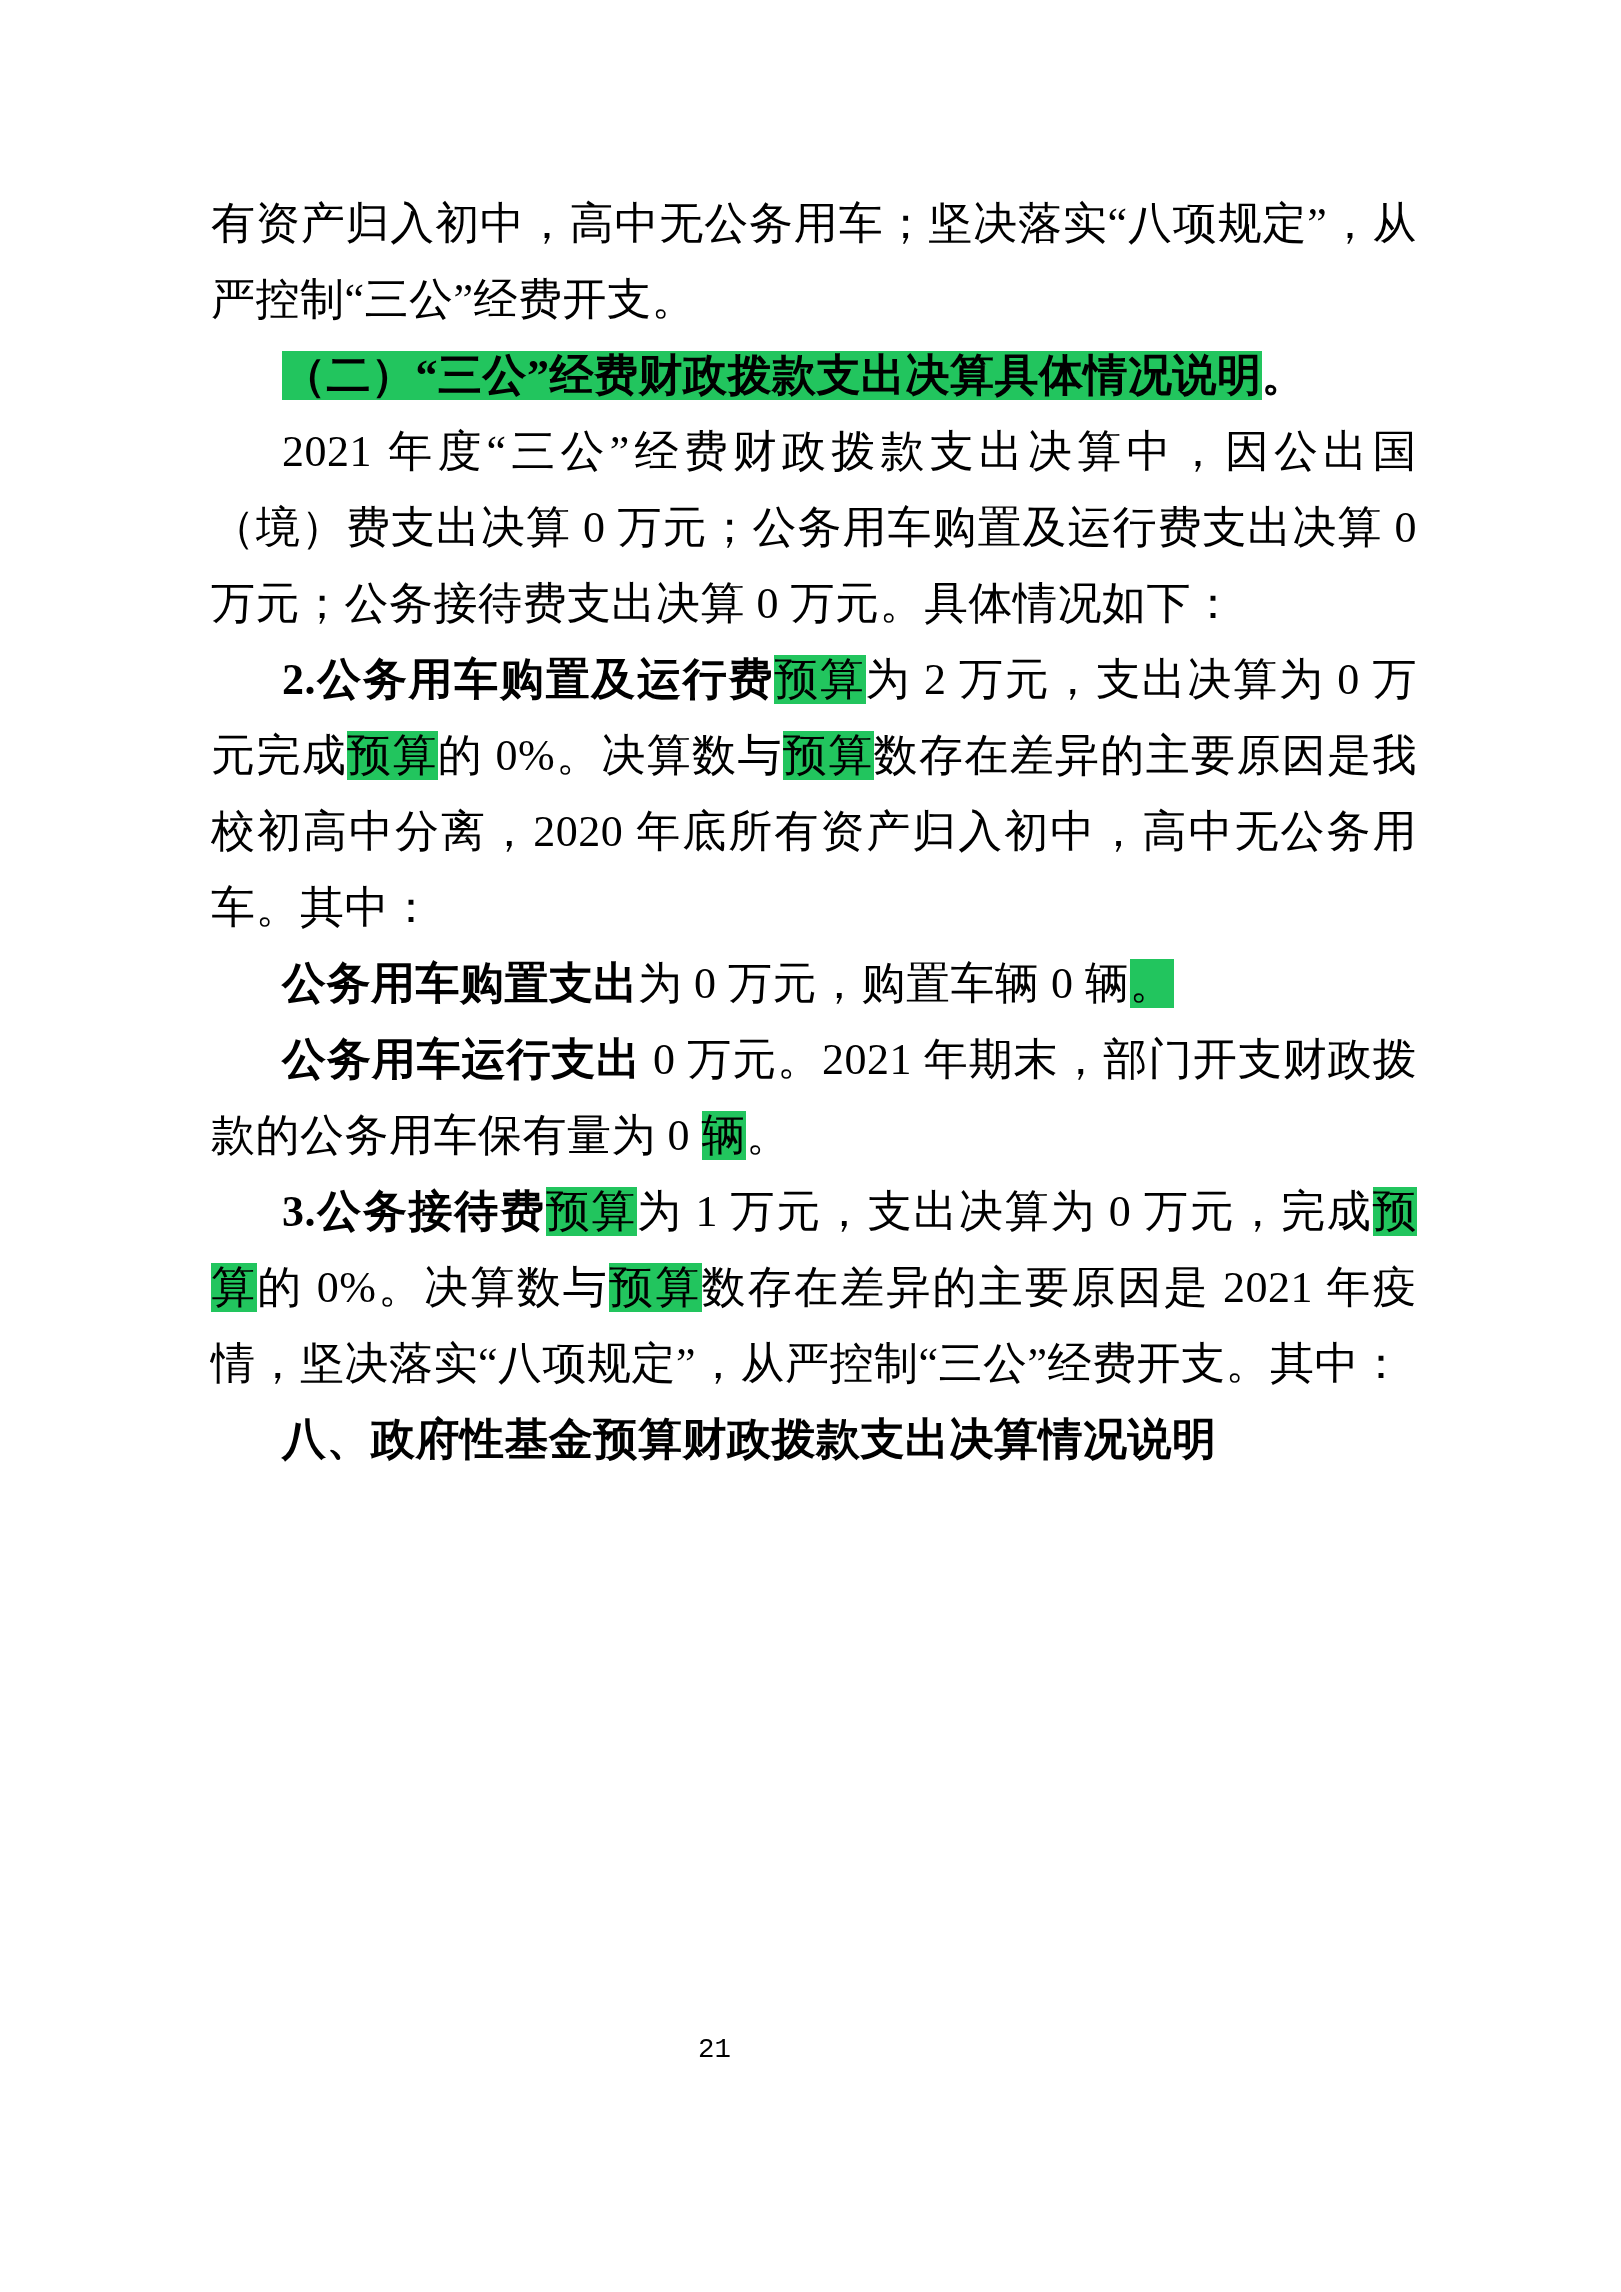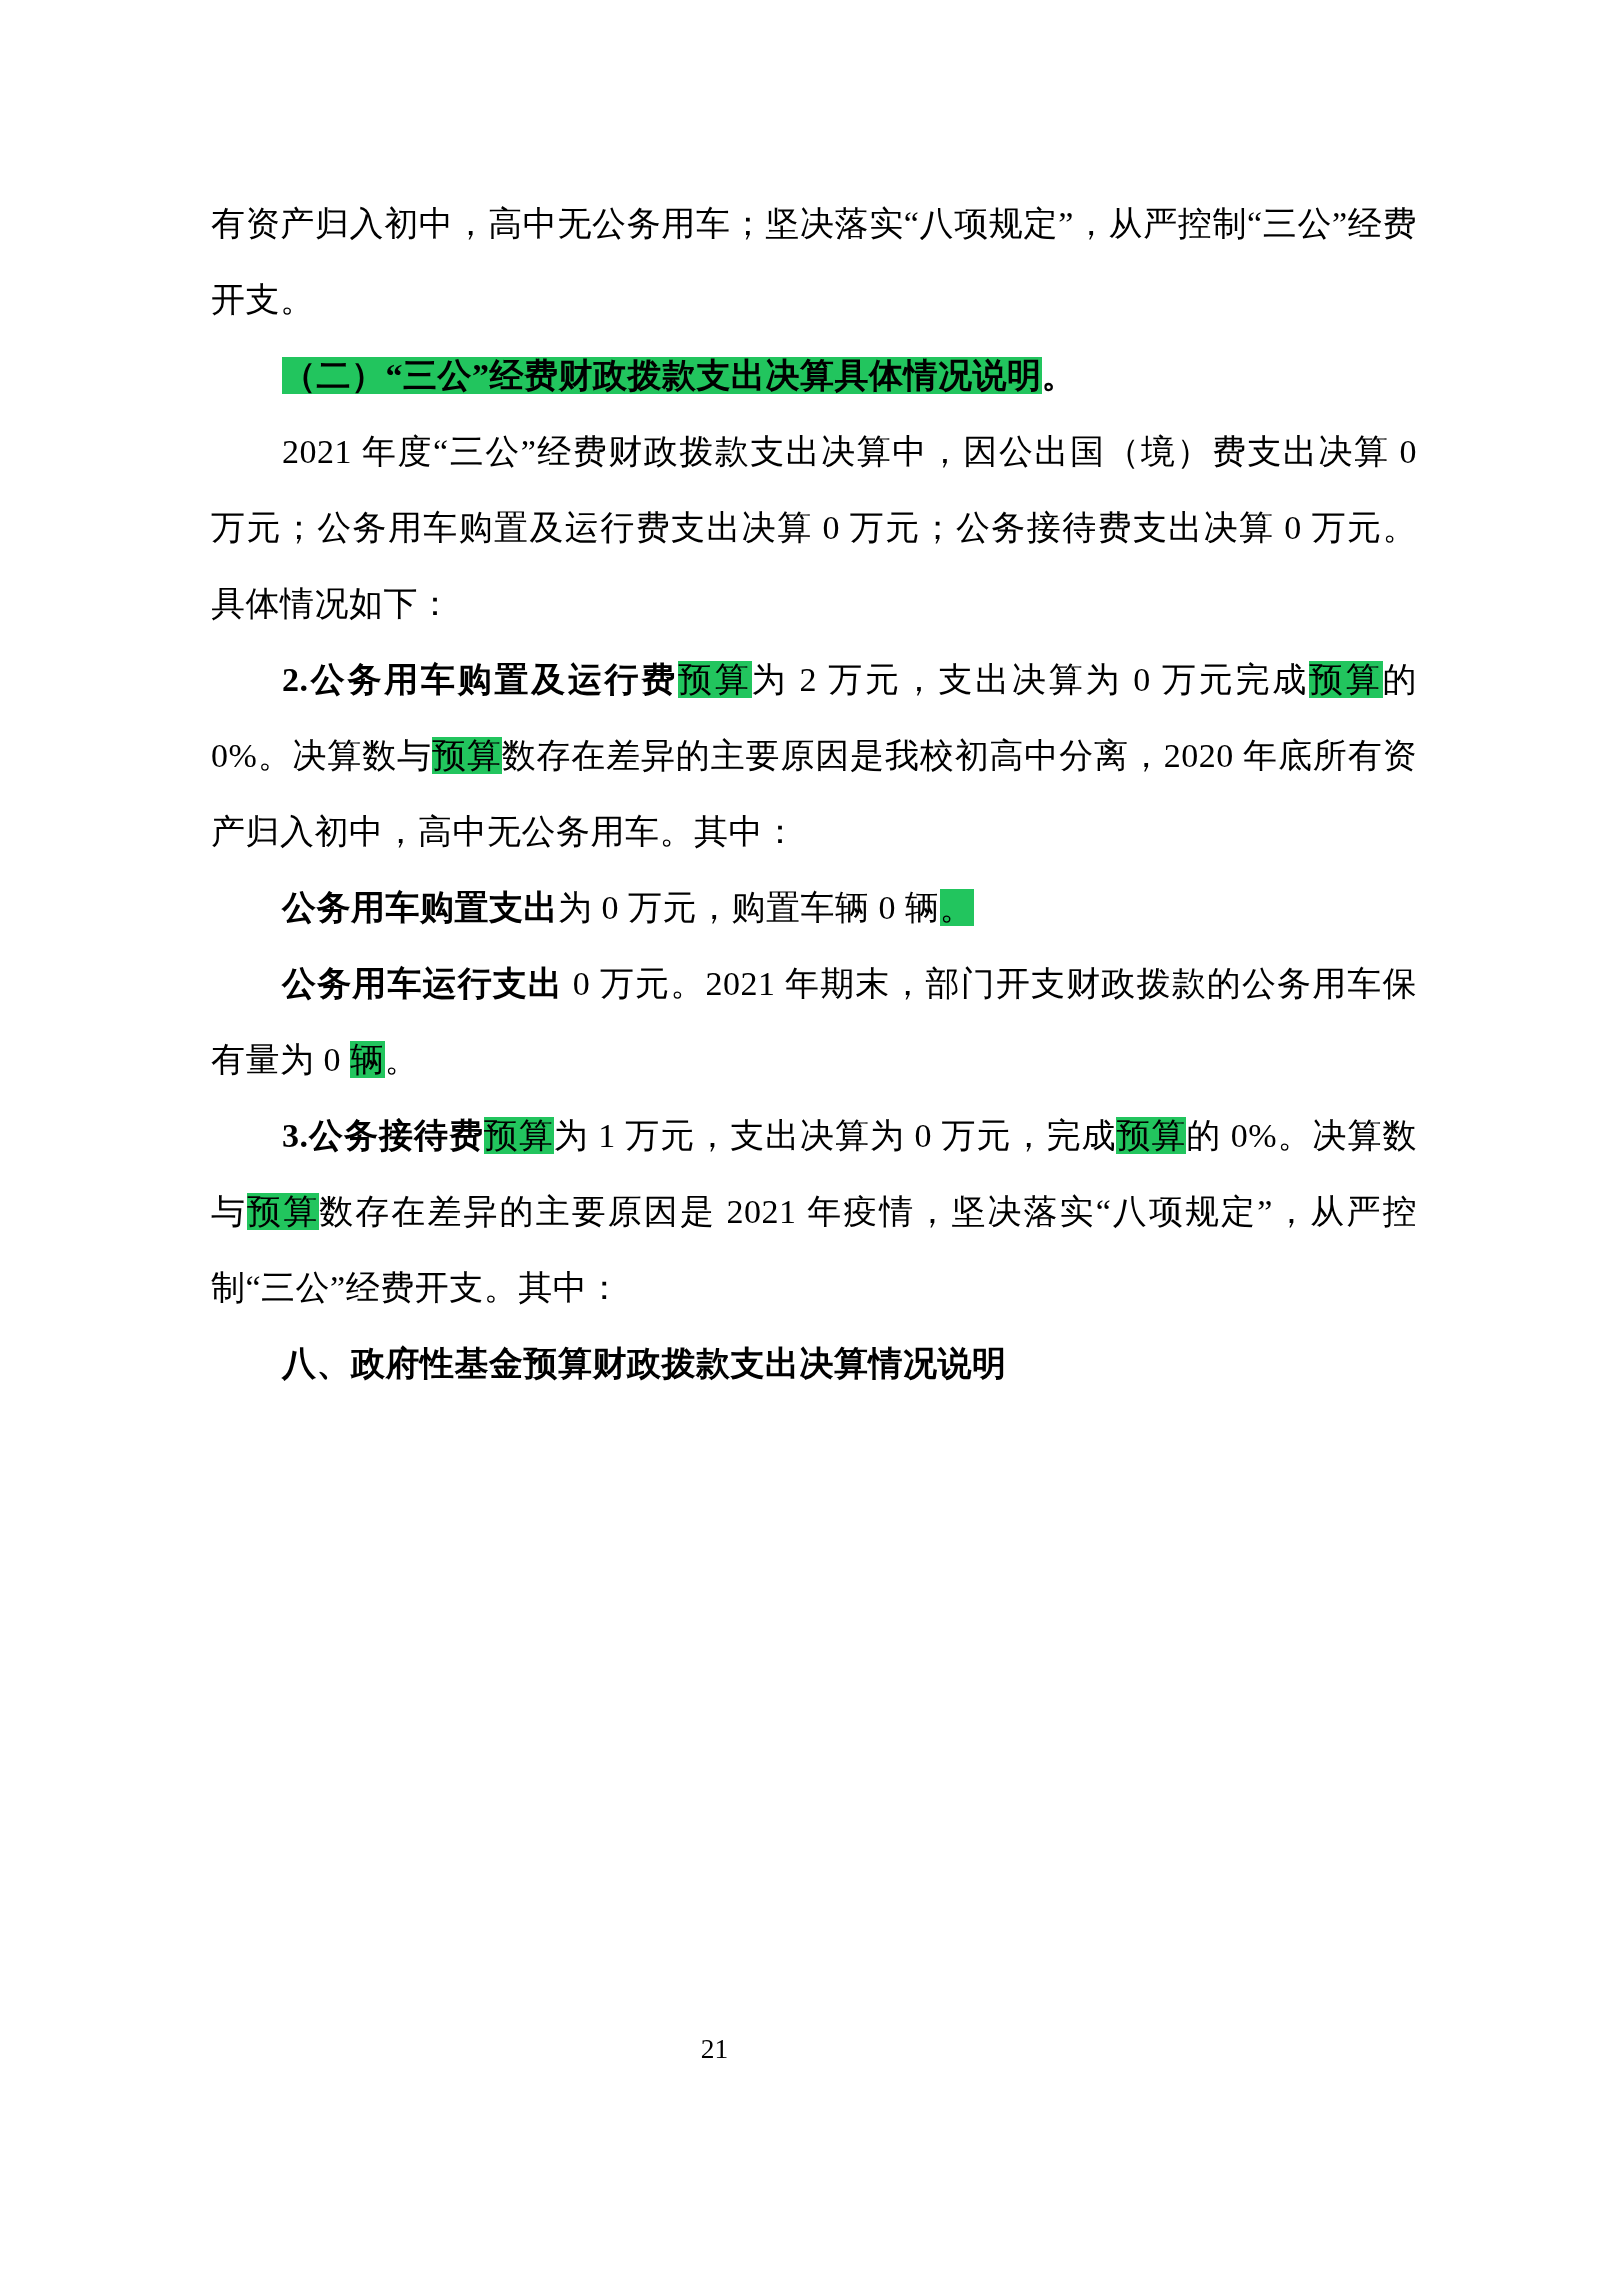--- a/index.html
+++ b/index.html
@@ -17,21 +17,21 @@
     box-sizing: border-box;
   }
   .content {
     position: absolute;
     left: 211px;
     top: 186px;
     width: 1206px;
   }
   p {
     margin: 0 0 0 0;
-    font-size: 34px;
+    font-size: 44px;
     line-height: 76px;
     text-align: justify;
     text-justify: inter-ideograph;
     letter-spacing: 0.5px;
   }
   .indent {
     text-indent: 71px;
   }
   .bold {
     font-weight: bold;
@@ -39,21 +39,21 @@
   .hl {
     background: #22c55e;
   }
   .pagenum {
     position: absolute;
     left: 0;
     top: 2034px;
     width: 1429px;
     text-align: center;
     font-size: 27.4px;
-    font-family: Liberation Serif, serif;
+    font-family: Liberation Mono, monospace;
   }
 </style>
 </head>
 <body>
 
 <div class="page">
   <div class="content" id="body">
       <p><span>有资产归入初中，高中无公务用车；坚决落实“八项规定”，从严控制“三公”经费开支。</span></p>
       <p class="indent"><span class="hl bold">（二）“三公”经费财政拨款支出决算具体情况说明</span><span class="bold">。</span></p>
       <p class="indent"><span>2021 年度“三公”经费财政拨款支出决算中，因公出国（境）费支出决算 0 万元；公务用车购置及运行费支出决算 0 万元；公务接待费支出决算 0 万元。具体情况如下：</span></p>

